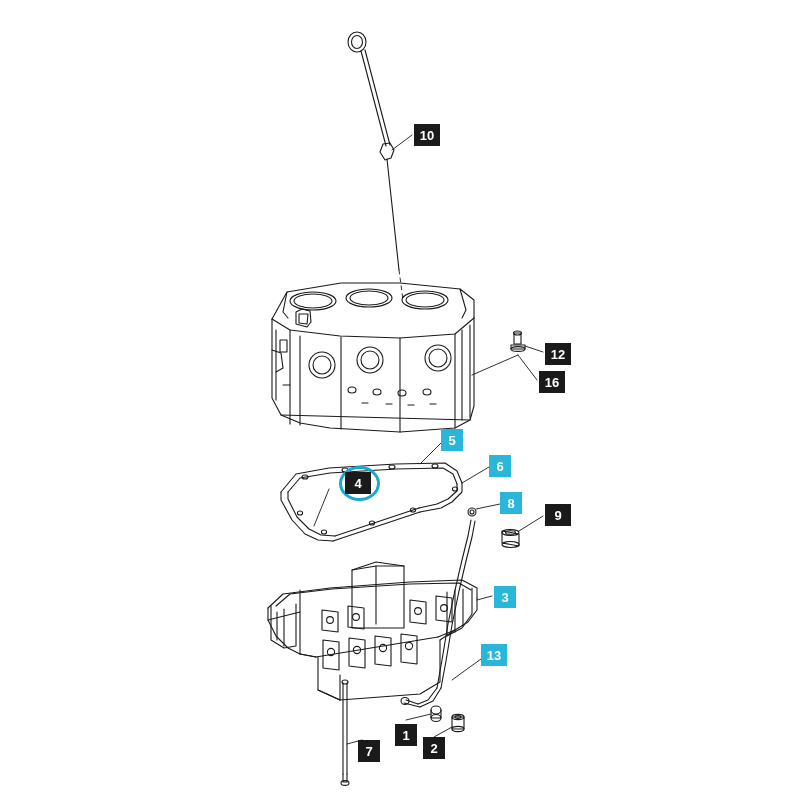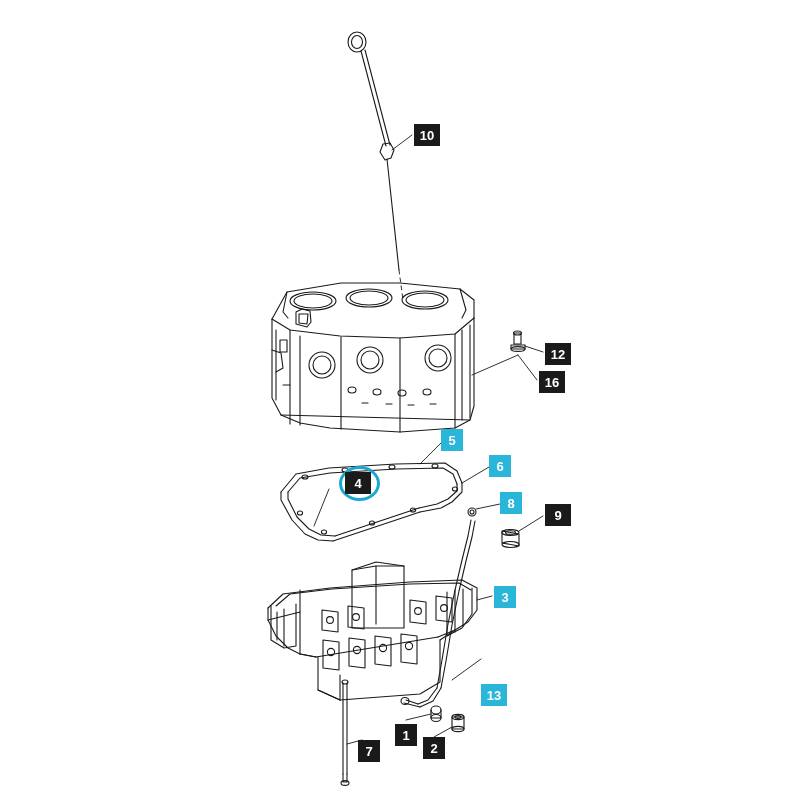--- a/index.html
+++ b/index.html
@@ -287,21 +287,21 @@
     </div>
   <div class="callout cyan" style="left:500px; top:492px; width:22px; height:22px;">
       <span>8</span>
     </div>
   <div class="callout dark" style="left:545px; top:504px; width:26px; height:22px;">
       <span>9</span>
     </div>
   <div class="callout cyan" style="left:494px; top:586px; width:22px; height:22px;">
       <span>3</span>
     </div>
-  <div class="callout cyan" style="left:481px; top:684px; width:26px; height:22px;">
+  <div class="callout cyan" style="left:481px; top:644px; width:26px; height:22px;">
       <span>13</span>
     </div>
   <div class="callout dark" style="left:395px; top:724px; width:22px; height:22px;">
       <span>1</span>
     </div>
   <div class="callout dark" style="left:423px; top:737px; width:22px; height:22px;">
       <span>2</span>
     </div>
   <div class="callout dark" style="left:358px; top:740px; width:22px; height:22px;">
       <span>7</span>

